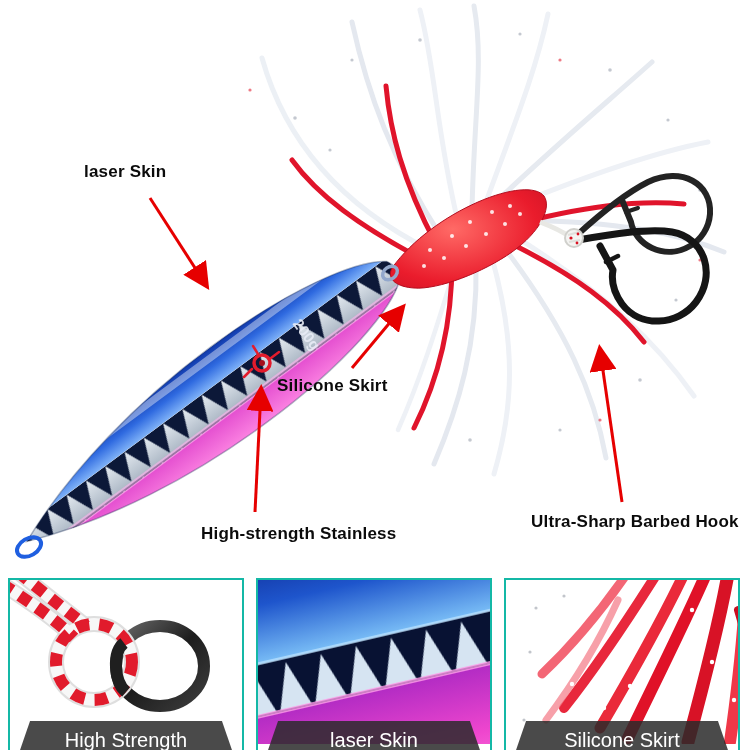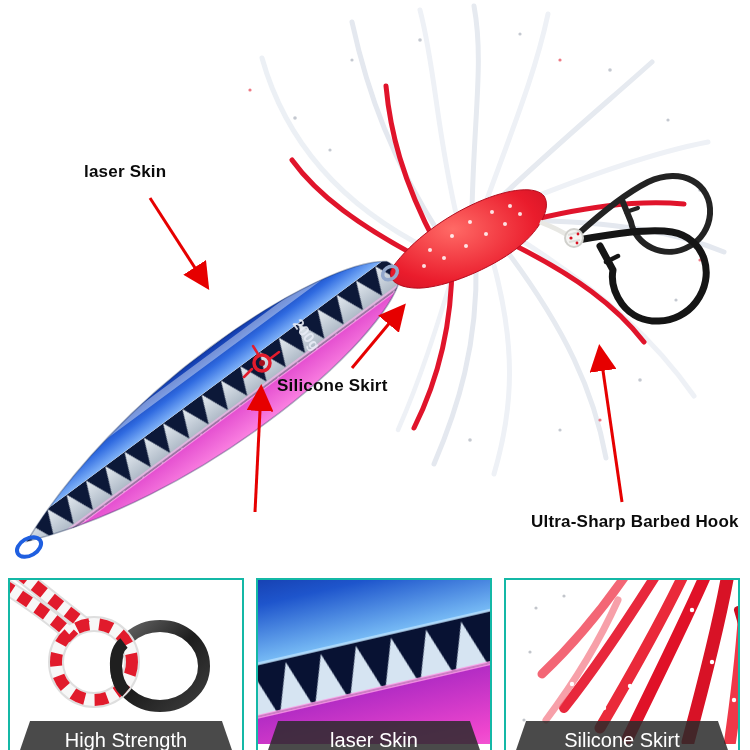--- a/index.html
+++ b/index.html
@@ -172,20 +172,21 @@
       <line x1="150" y1="198" x2="206" y2="285" marker-end="url(#arr)"></line>
       <line x1="352" y1="368" x2="402" y2="308" marker-end="url(#arr)"></line>
       <line x1="255" y1="512" x2="261" y2="390" marker-end="url(#arr)"></line>
       <line x1="622" y1="502" x2="600" y2="350" marker-end="url(#arr)"></line>
     </g>
   </svg>
 
   <div class="lbl" style="left:84px;top:161px;">laser Skin</div>
   <div class="lbl" style="left:277px;top:375px;">Silicone Skirt</div>
   <div class="lbl" style="left:201px;top:523px;">
+    <div>High-strength Stainless</div>
   </div>
   <div class="lbl" style="left:531px;top:511px;">Ultra-Sharp Barbed Hook</div>
 </div>
 
 <div class="panels">
 
   <figure class="panel">
     <svg viewBox="0 0 234 164" width="234" height="164">
       <defs>
         <linearGradient id="gRing" x1="0" y1="0" x2="1" y2="1">

